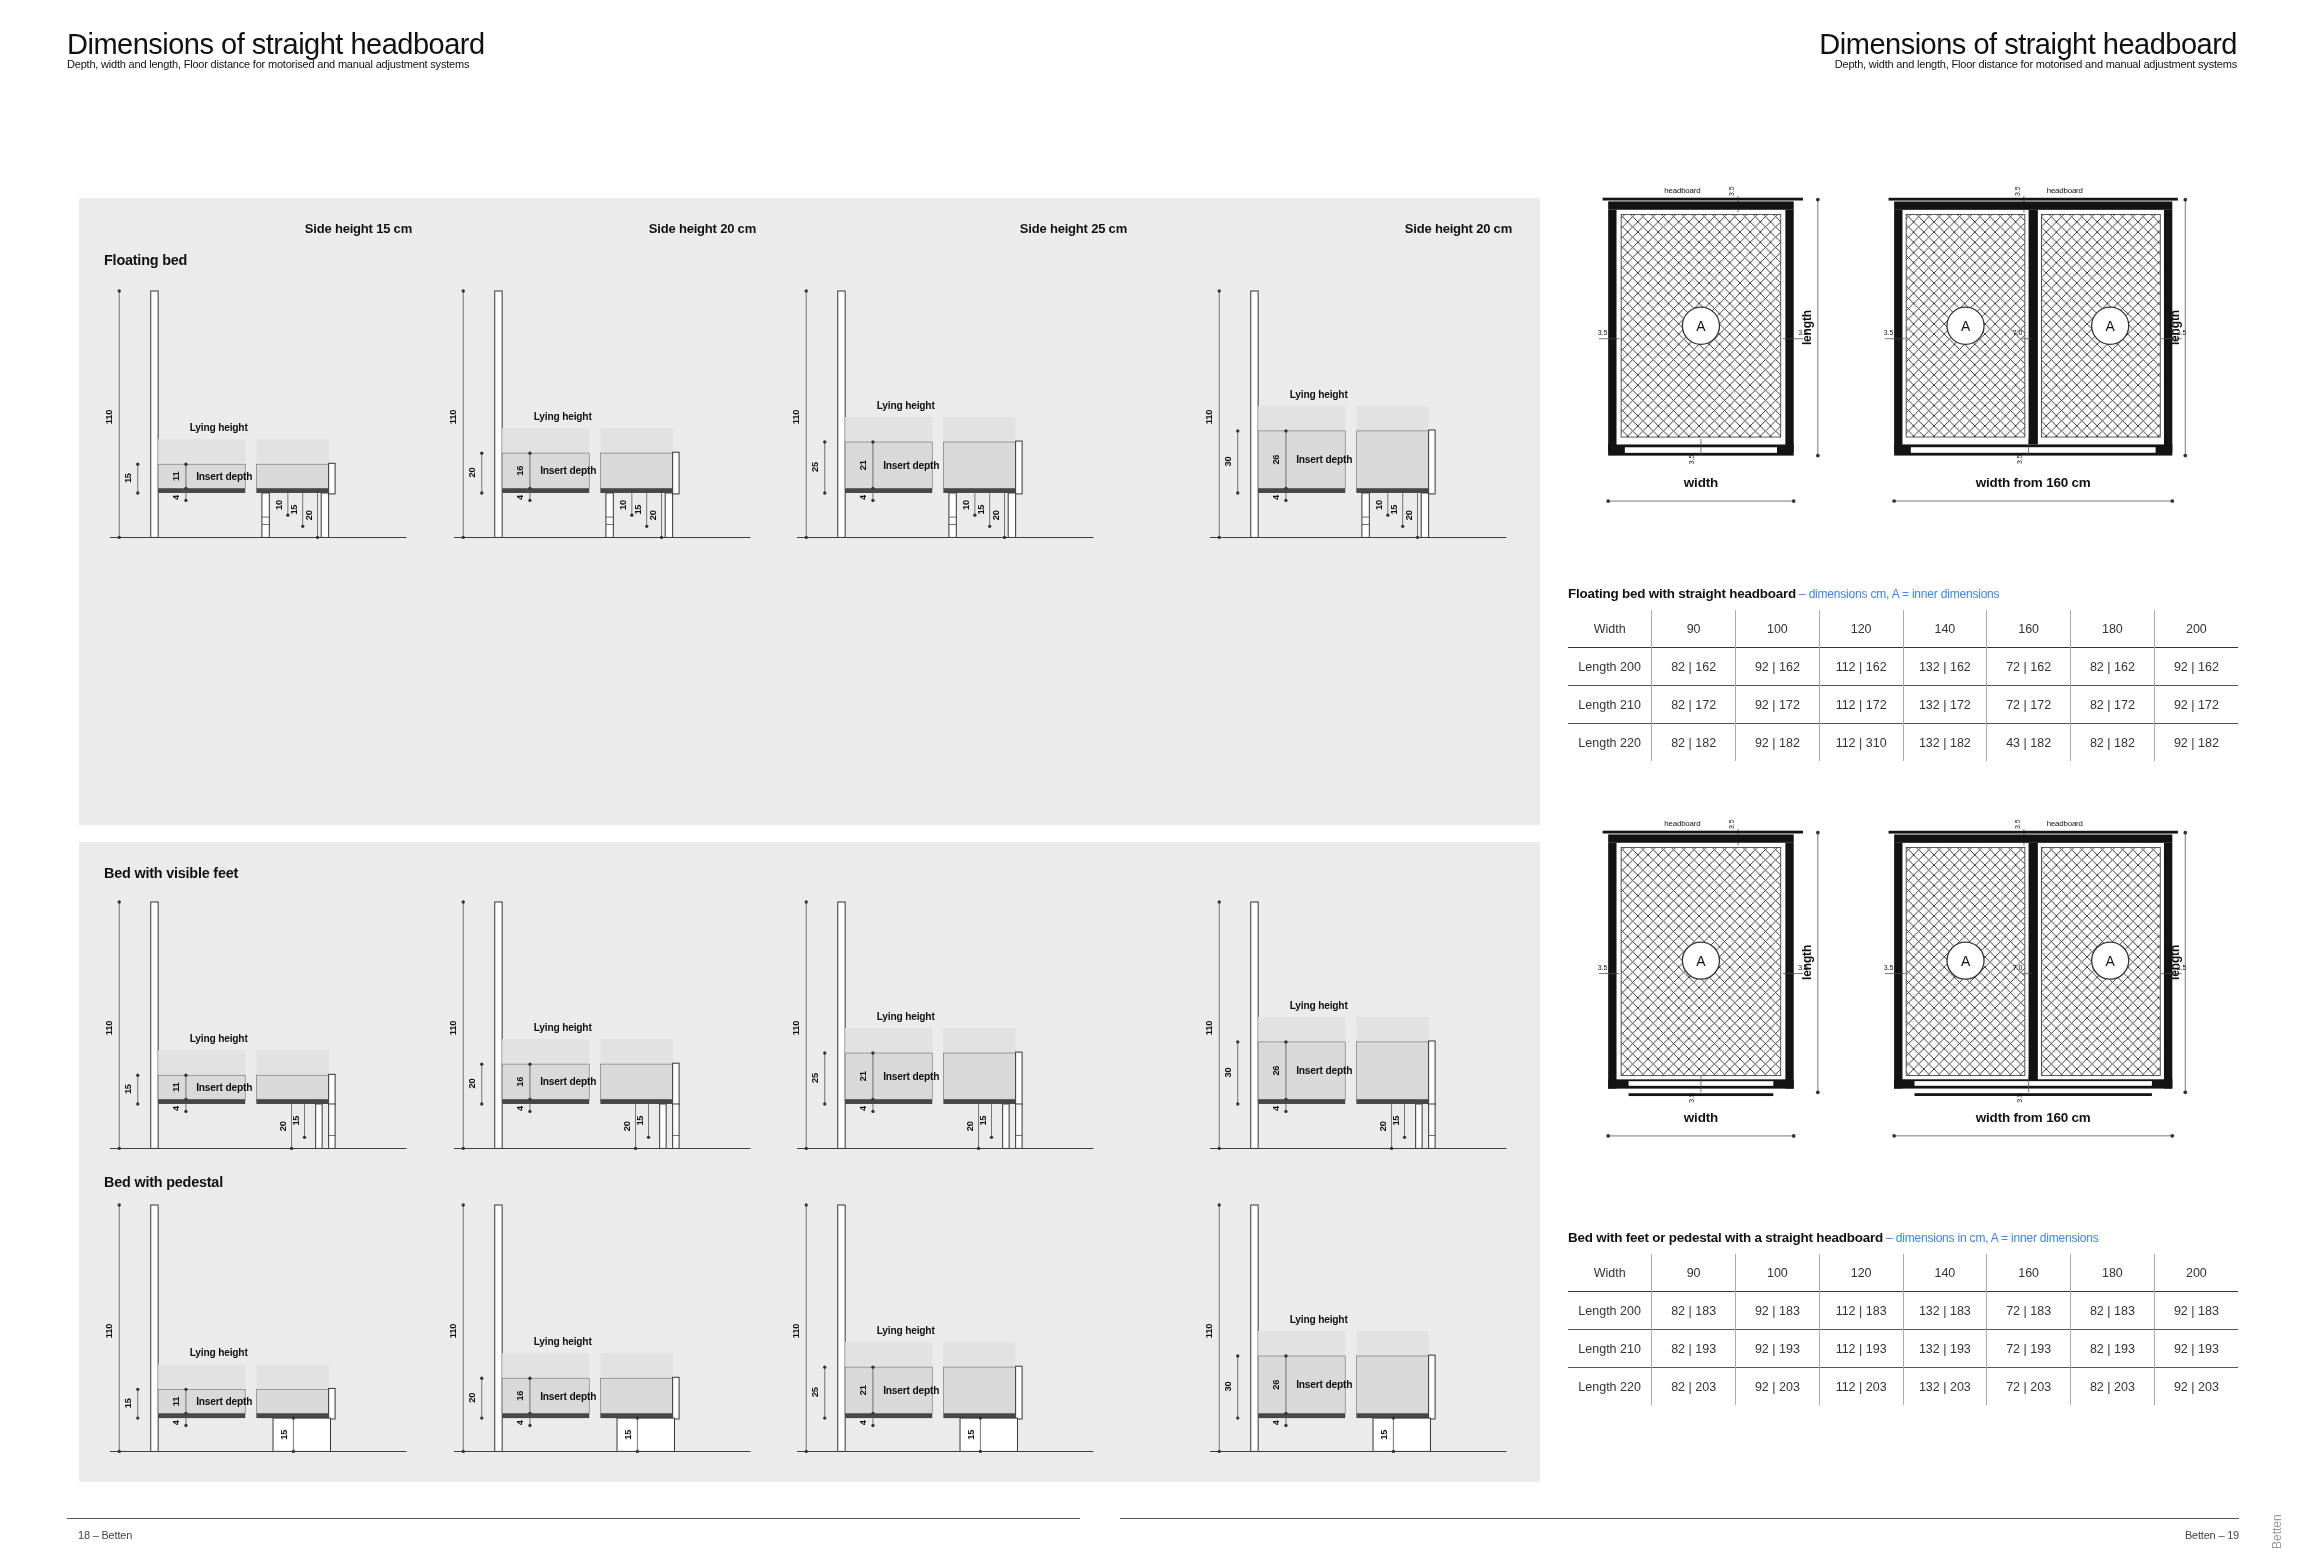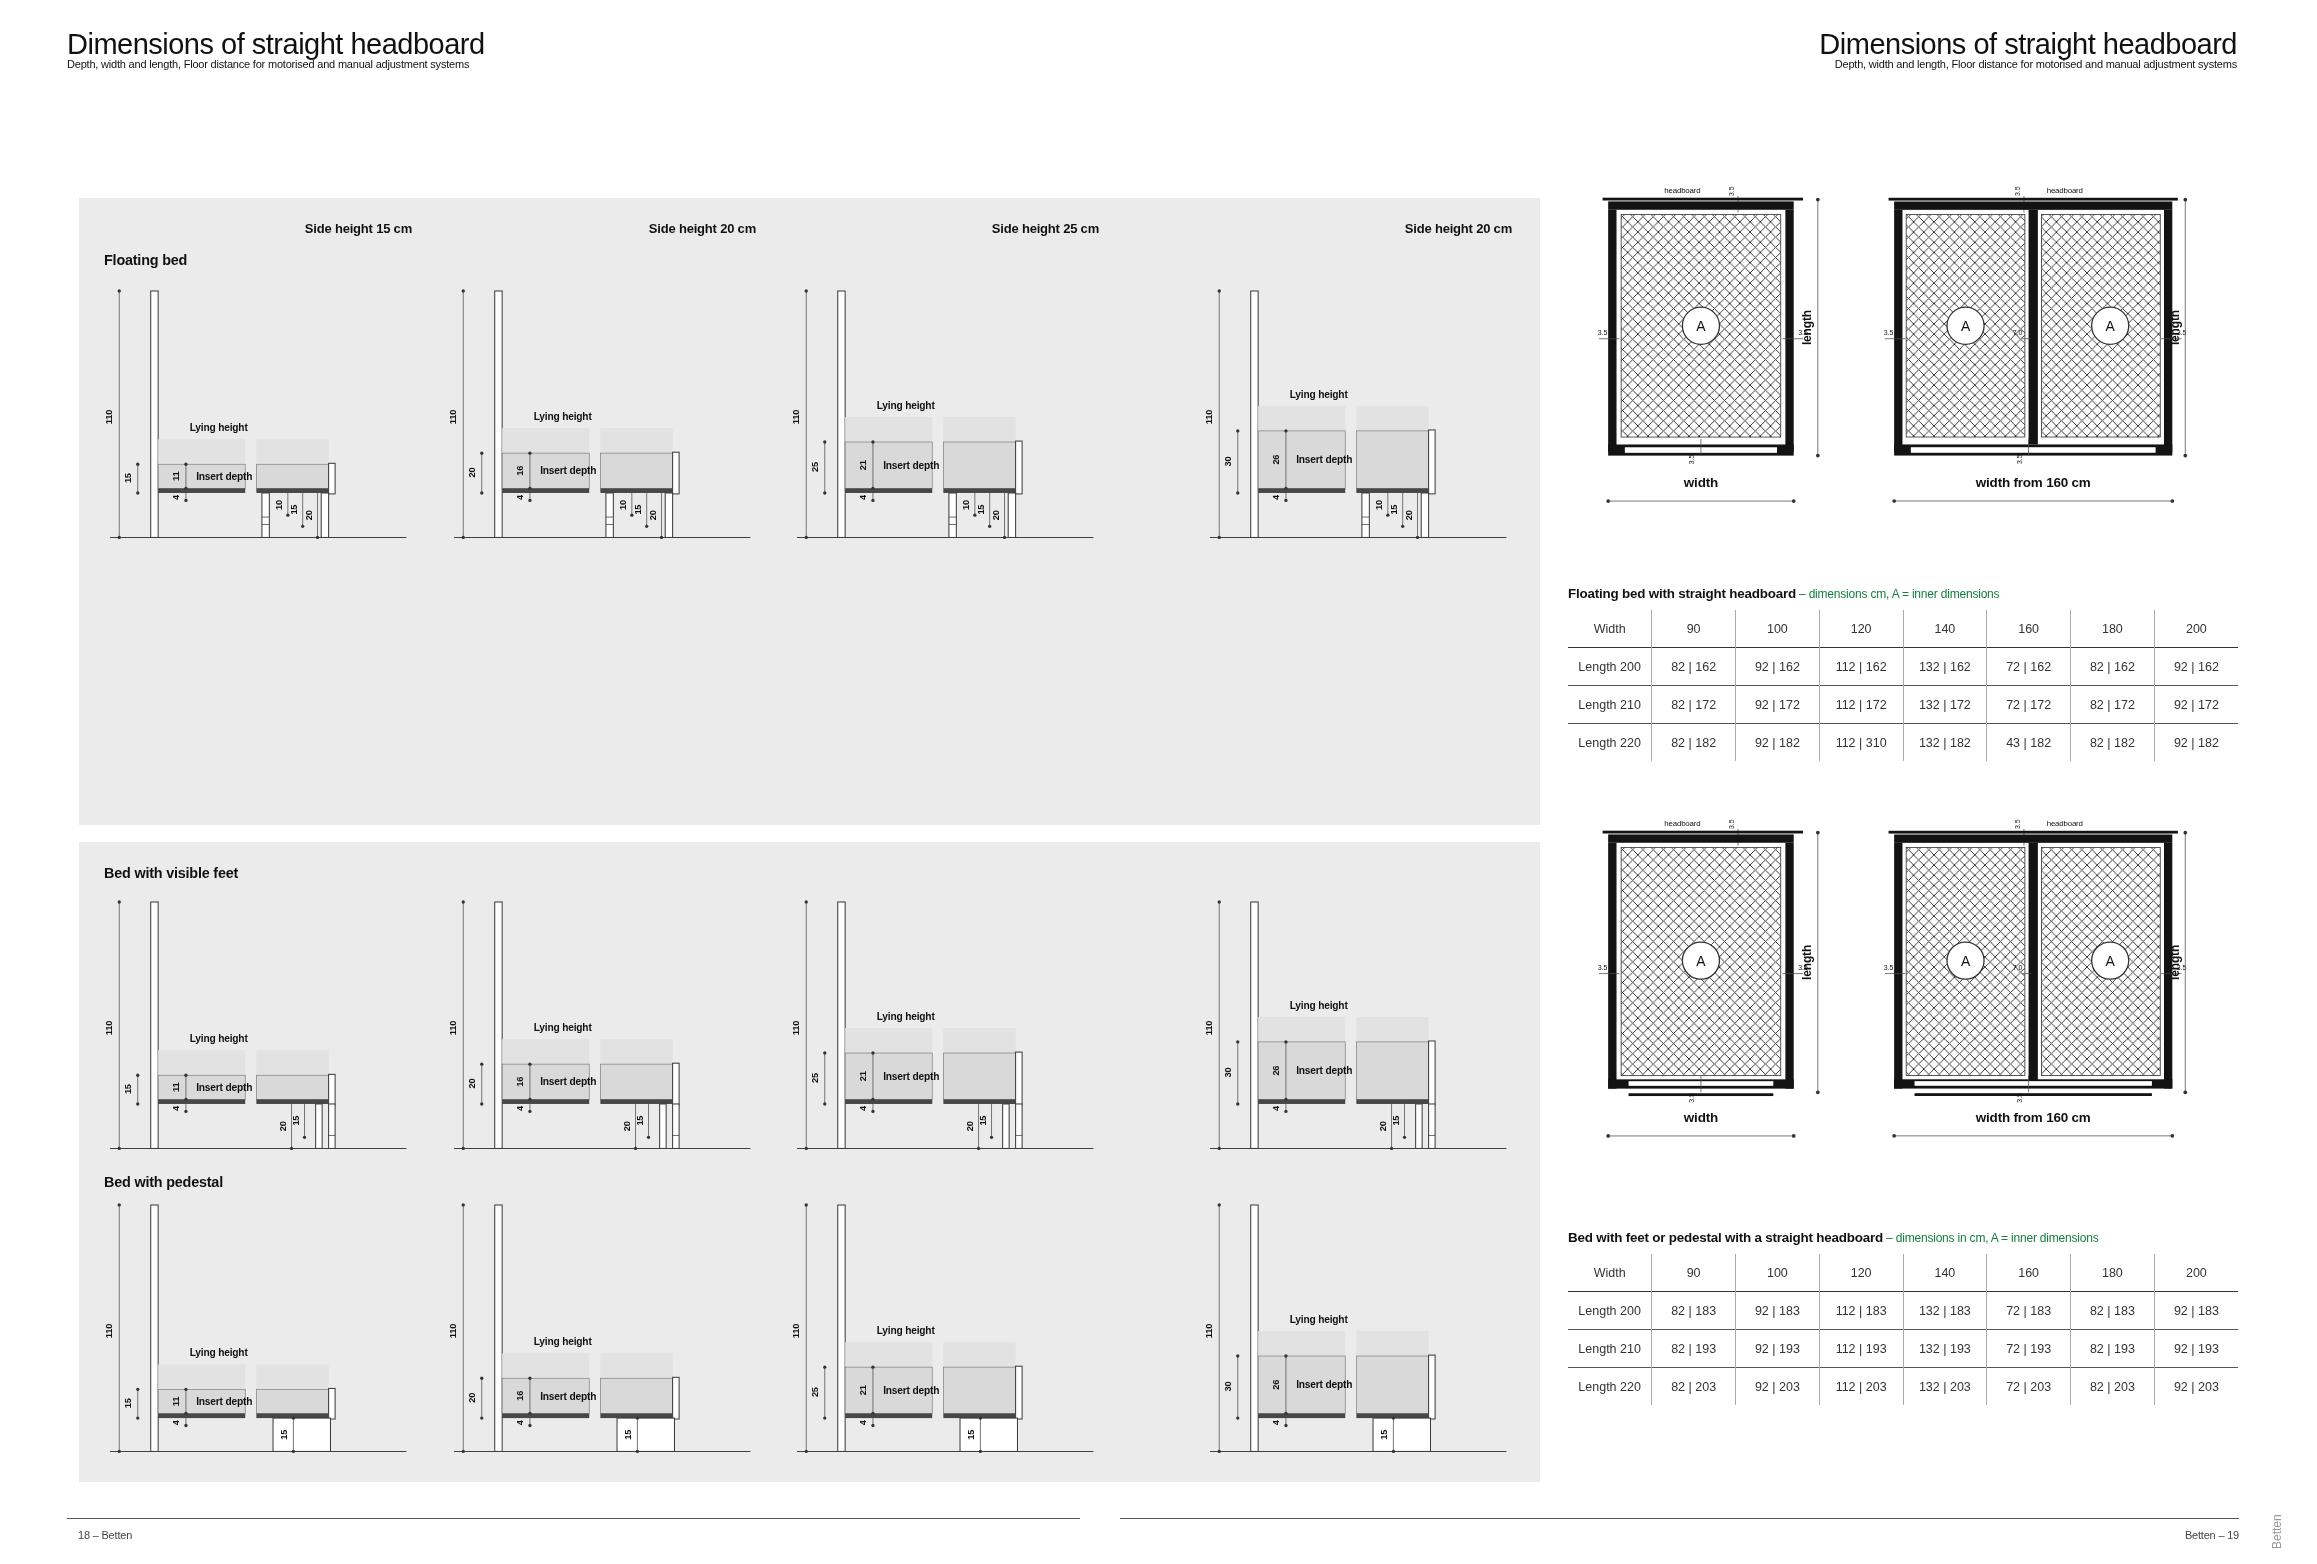--- a/index.html
+++ b/index.html
@@ -7,21 +7,21 @@
        font-family:"Liberation Sans",sans-serif;color:#111;overflow:hidden}
   .abs{position:absolute}
   .pg-title{font-size:29px;font-weight:normal;letter-spacing:-0.5px}
   .pg-sub{font-size:11px;font-weight:normal;letter-spacing:-0.2px}
   .right-align{text-align:right}
   .panel{background:#ebebeb}
   .colhead{font-size:13px;font-weight:bold;text-align:right;width:315px;letter-spacing:-0.2px}
   .seclab{font-size:14.4px;font-weight:bold;letter-spacing:-0.2px}
   .caption{font-size:13.4px;letter-spacing:-0.2px}
   .caption b{font-weight:bold}
-  .caption span.rest{font-weight:normal;color:#15803d;font-size:12px}
+  .caption span.rest{font-weight:normal;color:#3b82f6;font-size:12px}
   .footer-rule{height:0.9px;background:#555}
   .footer-txt{font-size:11px;color:#444;letter-spacing:-0.2px}
   .side-tab{font-size:12px;color:#999;transform:rotate(-90deg);transform-origin:left bottom;white-space:nowrap}
 
   
   table.dims{border-collapse:collapse;table-layout:fixed;width:670px;font-size:12.5px;color:#333}
   table.dims th,table.dims td{height:37px;text-align:center;font-weight:normal;
      border-left:0.9px solid #aaa;padding:0}
   table.dims th:first-child,table.dims td:first-child{border-left:none;text-align:center}
   table.dims thead tr{border-bottom:1.9px solid #333}
@@ -62,21 +62,21 @@
 </svg>
 
 <div class="abs pg-title" style="left:67px;top:28px">Dimensions of straight headboard</div>
 <div class="abs pg-sub" style="left:67px;top:58px">Depth, width and length, Floor distance for motorised and manual adjustment systems</div>
 
 <div class="abs panel" style="left:79px;top:198px;width:1461px;height:627px"></div>
 <div class="abs panel" style="left:79px;top:842px;width:1461px;height:640px"></div>
 
 <div class="abs colhead" style="left:97px;top:221px">Side height 15 cm</div>
 <div class="abs colhead" style="left:441px;top:221px">Side height 20 cm</div>
-<div class="abs colhead" style="left:784px;top:221px">Side height 25 cm</div>
+<div class="abs colhead" style="left:812px;top:221px">Side height 25 cm</div>
 <div class="abs colhead" style="left:1197px;top:221px">Side height 20 cm</div>
 
 <div class="abs seclab" style="left:104px;top:252px">Floating bed</div>
 <div class="abs seclab" style="left:104px;top:865px">Bed with visible feet</div>
 <div class="abs seclab" style="left:104px;top:1174px">Bed with pedestal</div>
 
 <svg class="abs" style="left:97px;top:278px" width="315" height="278" viewBox="0 0 340 300">
   <line class="gnd" x1="14" y1="280" x2="334" y2="280"></line>
   <g>
       <line class="dimln" x1="24" y1="14" x2="24" y2="280"></line>

